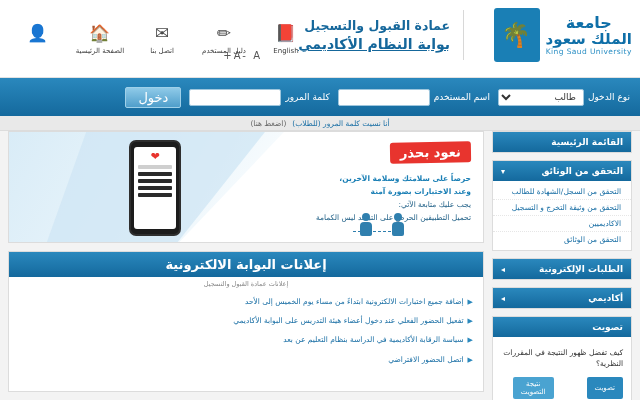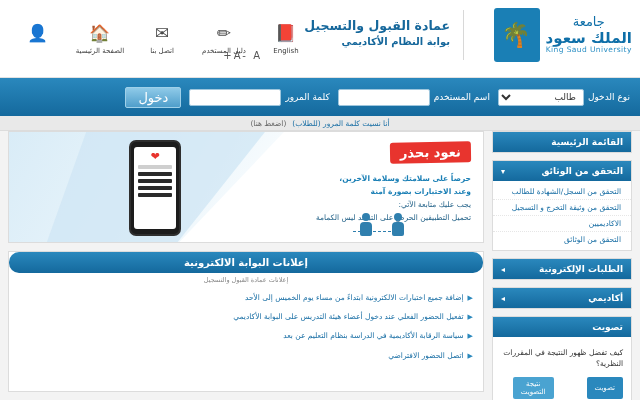--- a/index.html
+++ b/index.html
@@ -23,21 +23,21 @@
     border-bottom: 1px solid #e2e2e2;
   }
   .logo-block {
     position: absolute; top: 8px; right: 8px;
     display: flex; align-items: center; gap: 6px;
   }
   .logo-text {
     text-align: center; line-height: 1.1;
     color: #0f6fa8;
   }
-  .logo-ar1 { font-size: 13px; font-weight: normal; letter-spacing: 2px; }
+  .logo-ar1 { font-size: 16px; font-weight: bold; letter-spacing: 2px; }
   .logo-ar2 { font-size: 15px; font-weight: bold; }
   .logo-en  { font-size: 7.5px; color: #2b8fc4; letter-spacing: .4px; }
   .logo-mark {
     width: 46px; height: 54px;
     background: #1a7fb5;
     border-radius: 3px;
     position: relative;
     display: flex; align-items: center; justify-content: center;
   }
   .logo-mark .palm {
@@ -46,21 +46,21 @@
   .logo-divider {
     position: absolute; top: 10px; right: 176px;
     width: 1px; height: 50px; background: #d8d8d8;
   }
   .title-block {
     position: absolute; top: 18px; right: 190px;
     text-align: right; color: #15679b;
     line-height: 1.35;
   }
   .title-1 { font-size: 12.5px; font-weight: bold; }
-  .title-2 { font-size: 10px; font-weight: bold; }
+  .title-2 { font-size: 14px; font-weight: bold; text-decoration: underline; }
 
   
   .topnav {
     position: absolute; top: 22px; right: 330px;
     display: flex; flex-direction: row; gap: 14px;
     align-items: flex-start;
   }
   .topnav .item {
     display: flex; flex-direction: column; align-items: center;
     width: 48px; cursor: pointer;
@@ -202,22 +202,22 @@
   }
   .person { width: 14px; text-align: center; color: #2f7fae; }
   .person .head { width: 8px; height: 8px; border-radius: 50%; background: #2f7fae; margin: 0 auto 1px; }
   .person .body { width: 12px; height: 14px; background: #2f7fae; border-radius: 4px 4px 2px 2px; margin: 0 auto; }
   .dist { position: absolute; bottom: 10px; right: 92px; width: 38px; border-top: 1px dashed #2f7fae; }
 
   .ann { background: #fff; border: 1px solid #dcdcdc; flex: 1 1 auto; }
   .ann-head {
     background: #1d79b0;
     background: linear-gradient(#2a88bd, #14699d);
-    color: #fff; font-size: 10px; font-weight: bold;
-    padding: 5px 26px; text-align: center; border-radius: 10px;
+    color: #fff; font-size: 13px; font-weight: bold;
+    padding: 5px 26px; text-align: center;
   }
   .ann-sub { font-size: 6.5px; color: #888; text-align: center; padding: 3px 0 1px; }
   .ann-list { padding: 4px 10px 6px; }
   .ann-item {
     display: flex; align-items: flex-start; gap: 4px;
     font-size: 7.5px; color: #1a6fa5; padding: 4px 0;
     line-height: 1.4;
   }
   .ann-item .bullet { color: #2a88bd; font-size: 7px; line-height: 1.6; }
   .ann-item a { color: #1a6fa5; text-decoration: none; }

